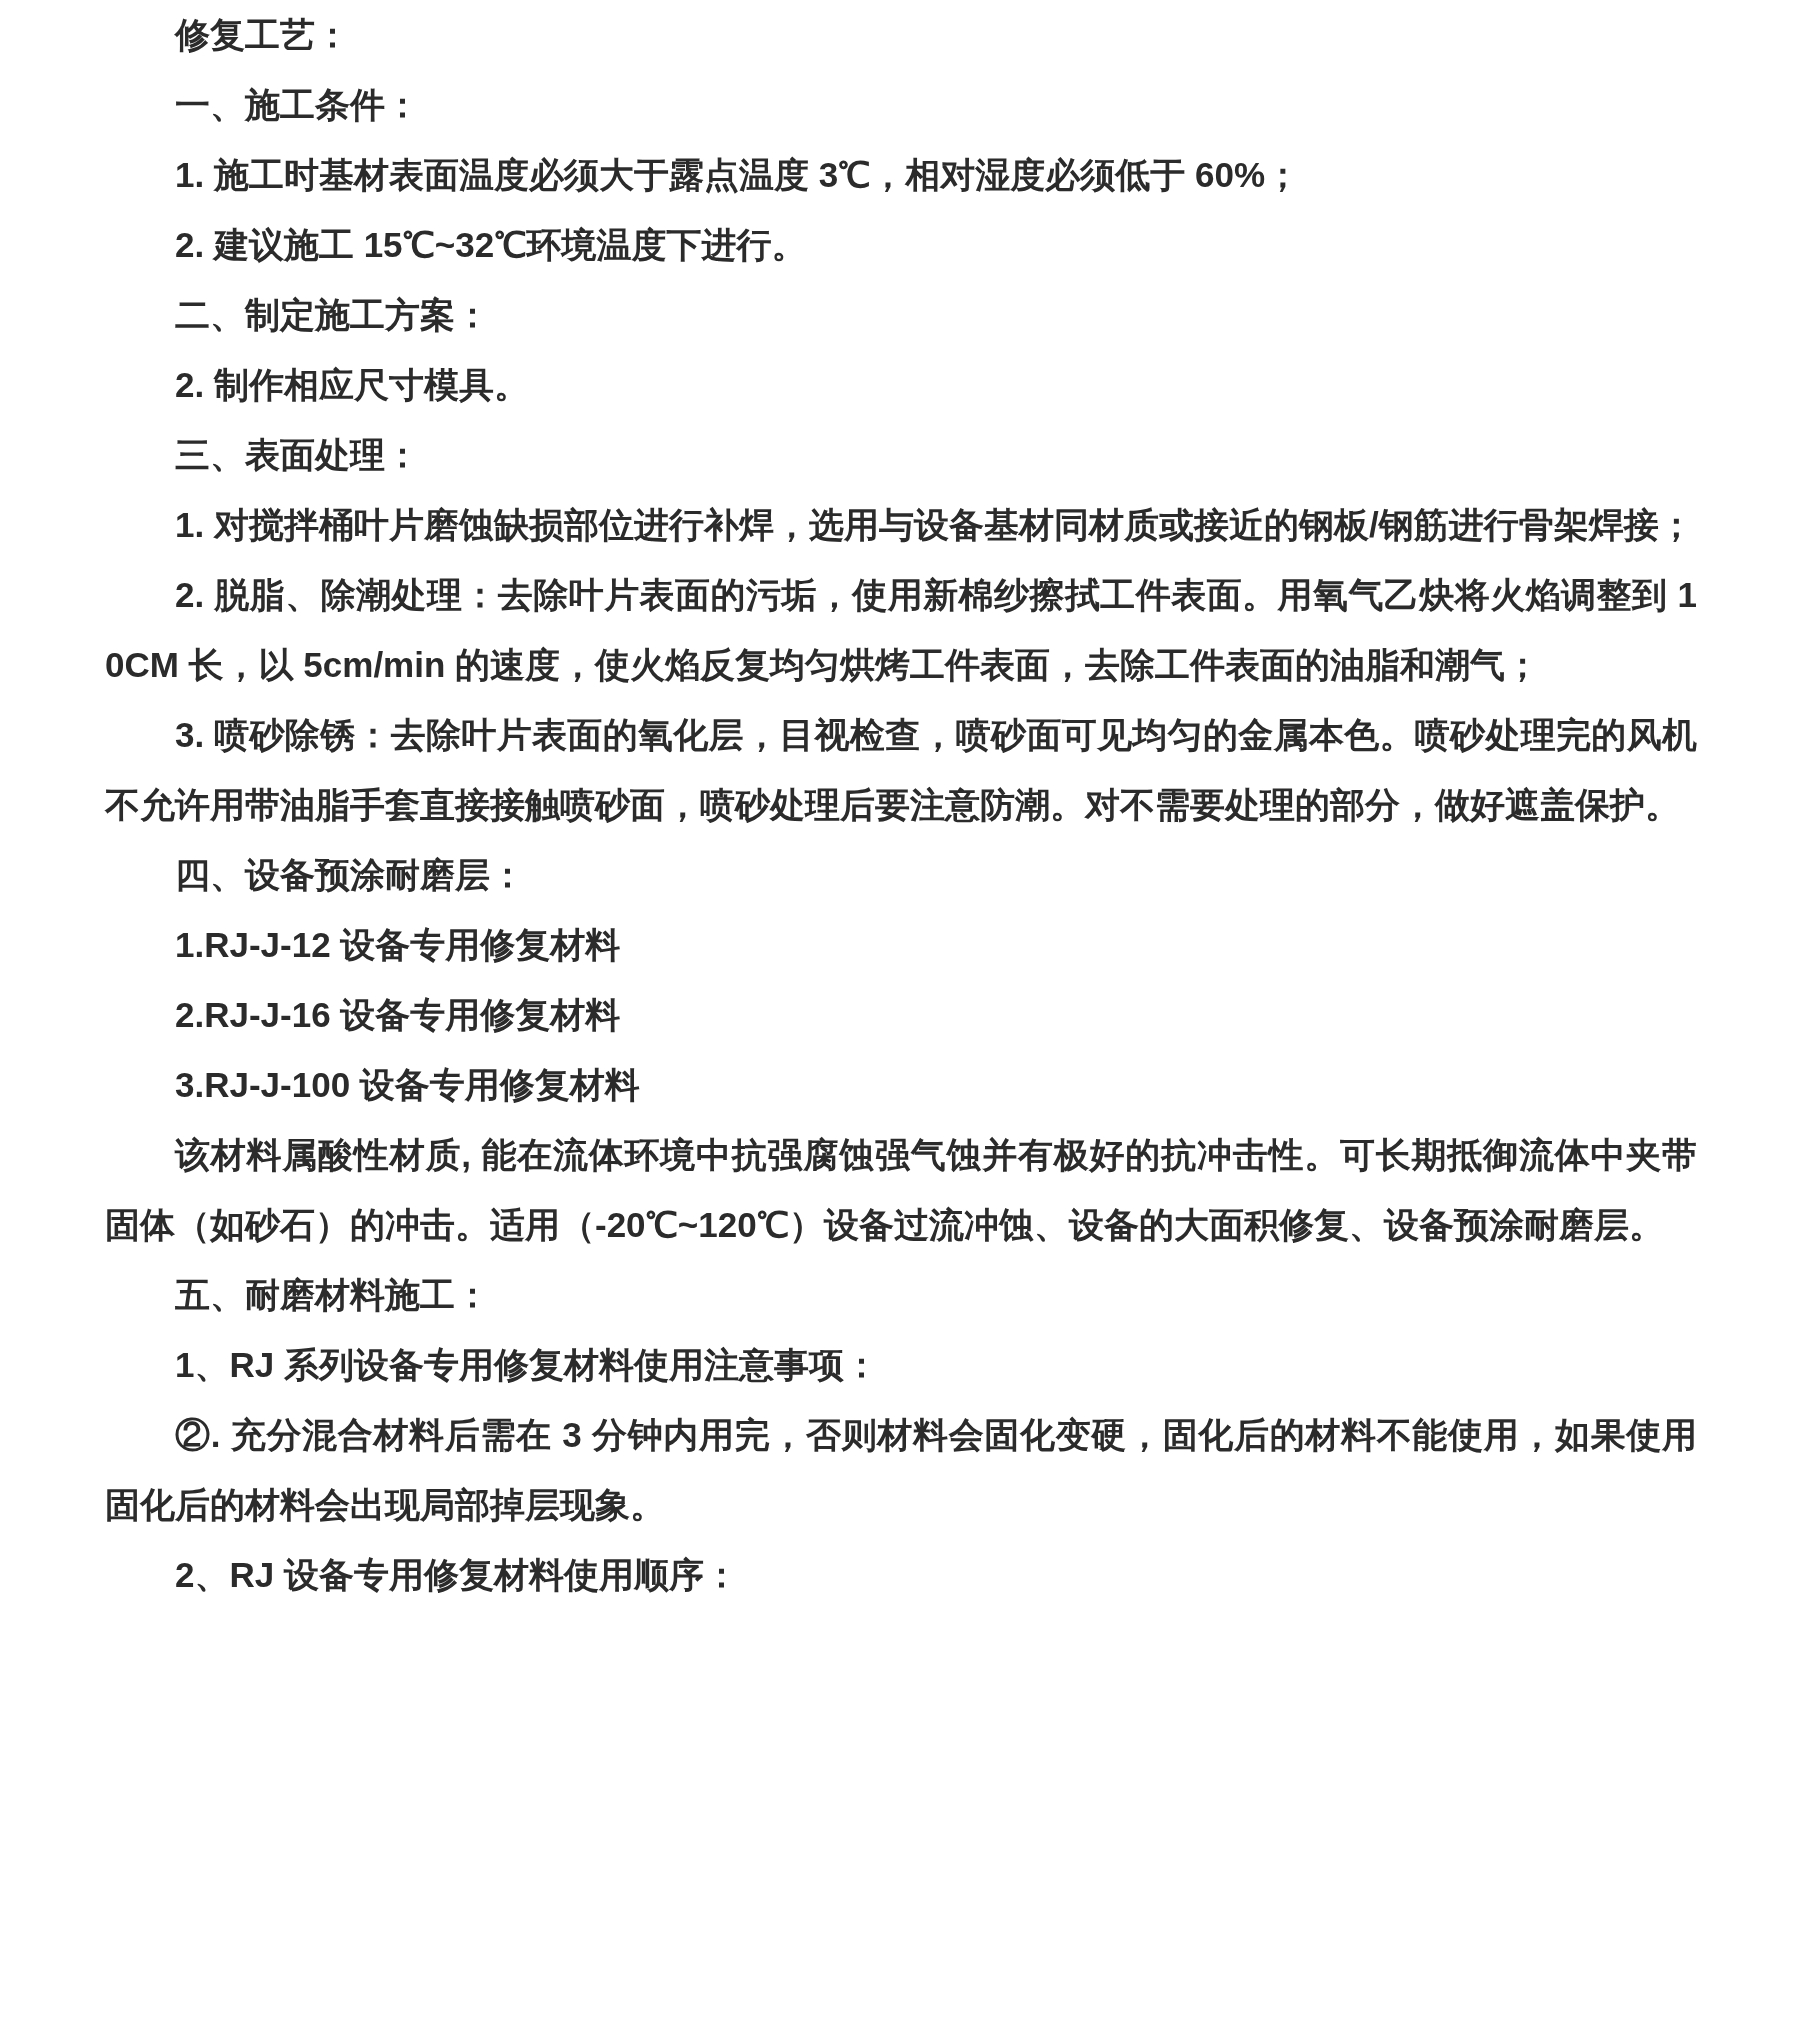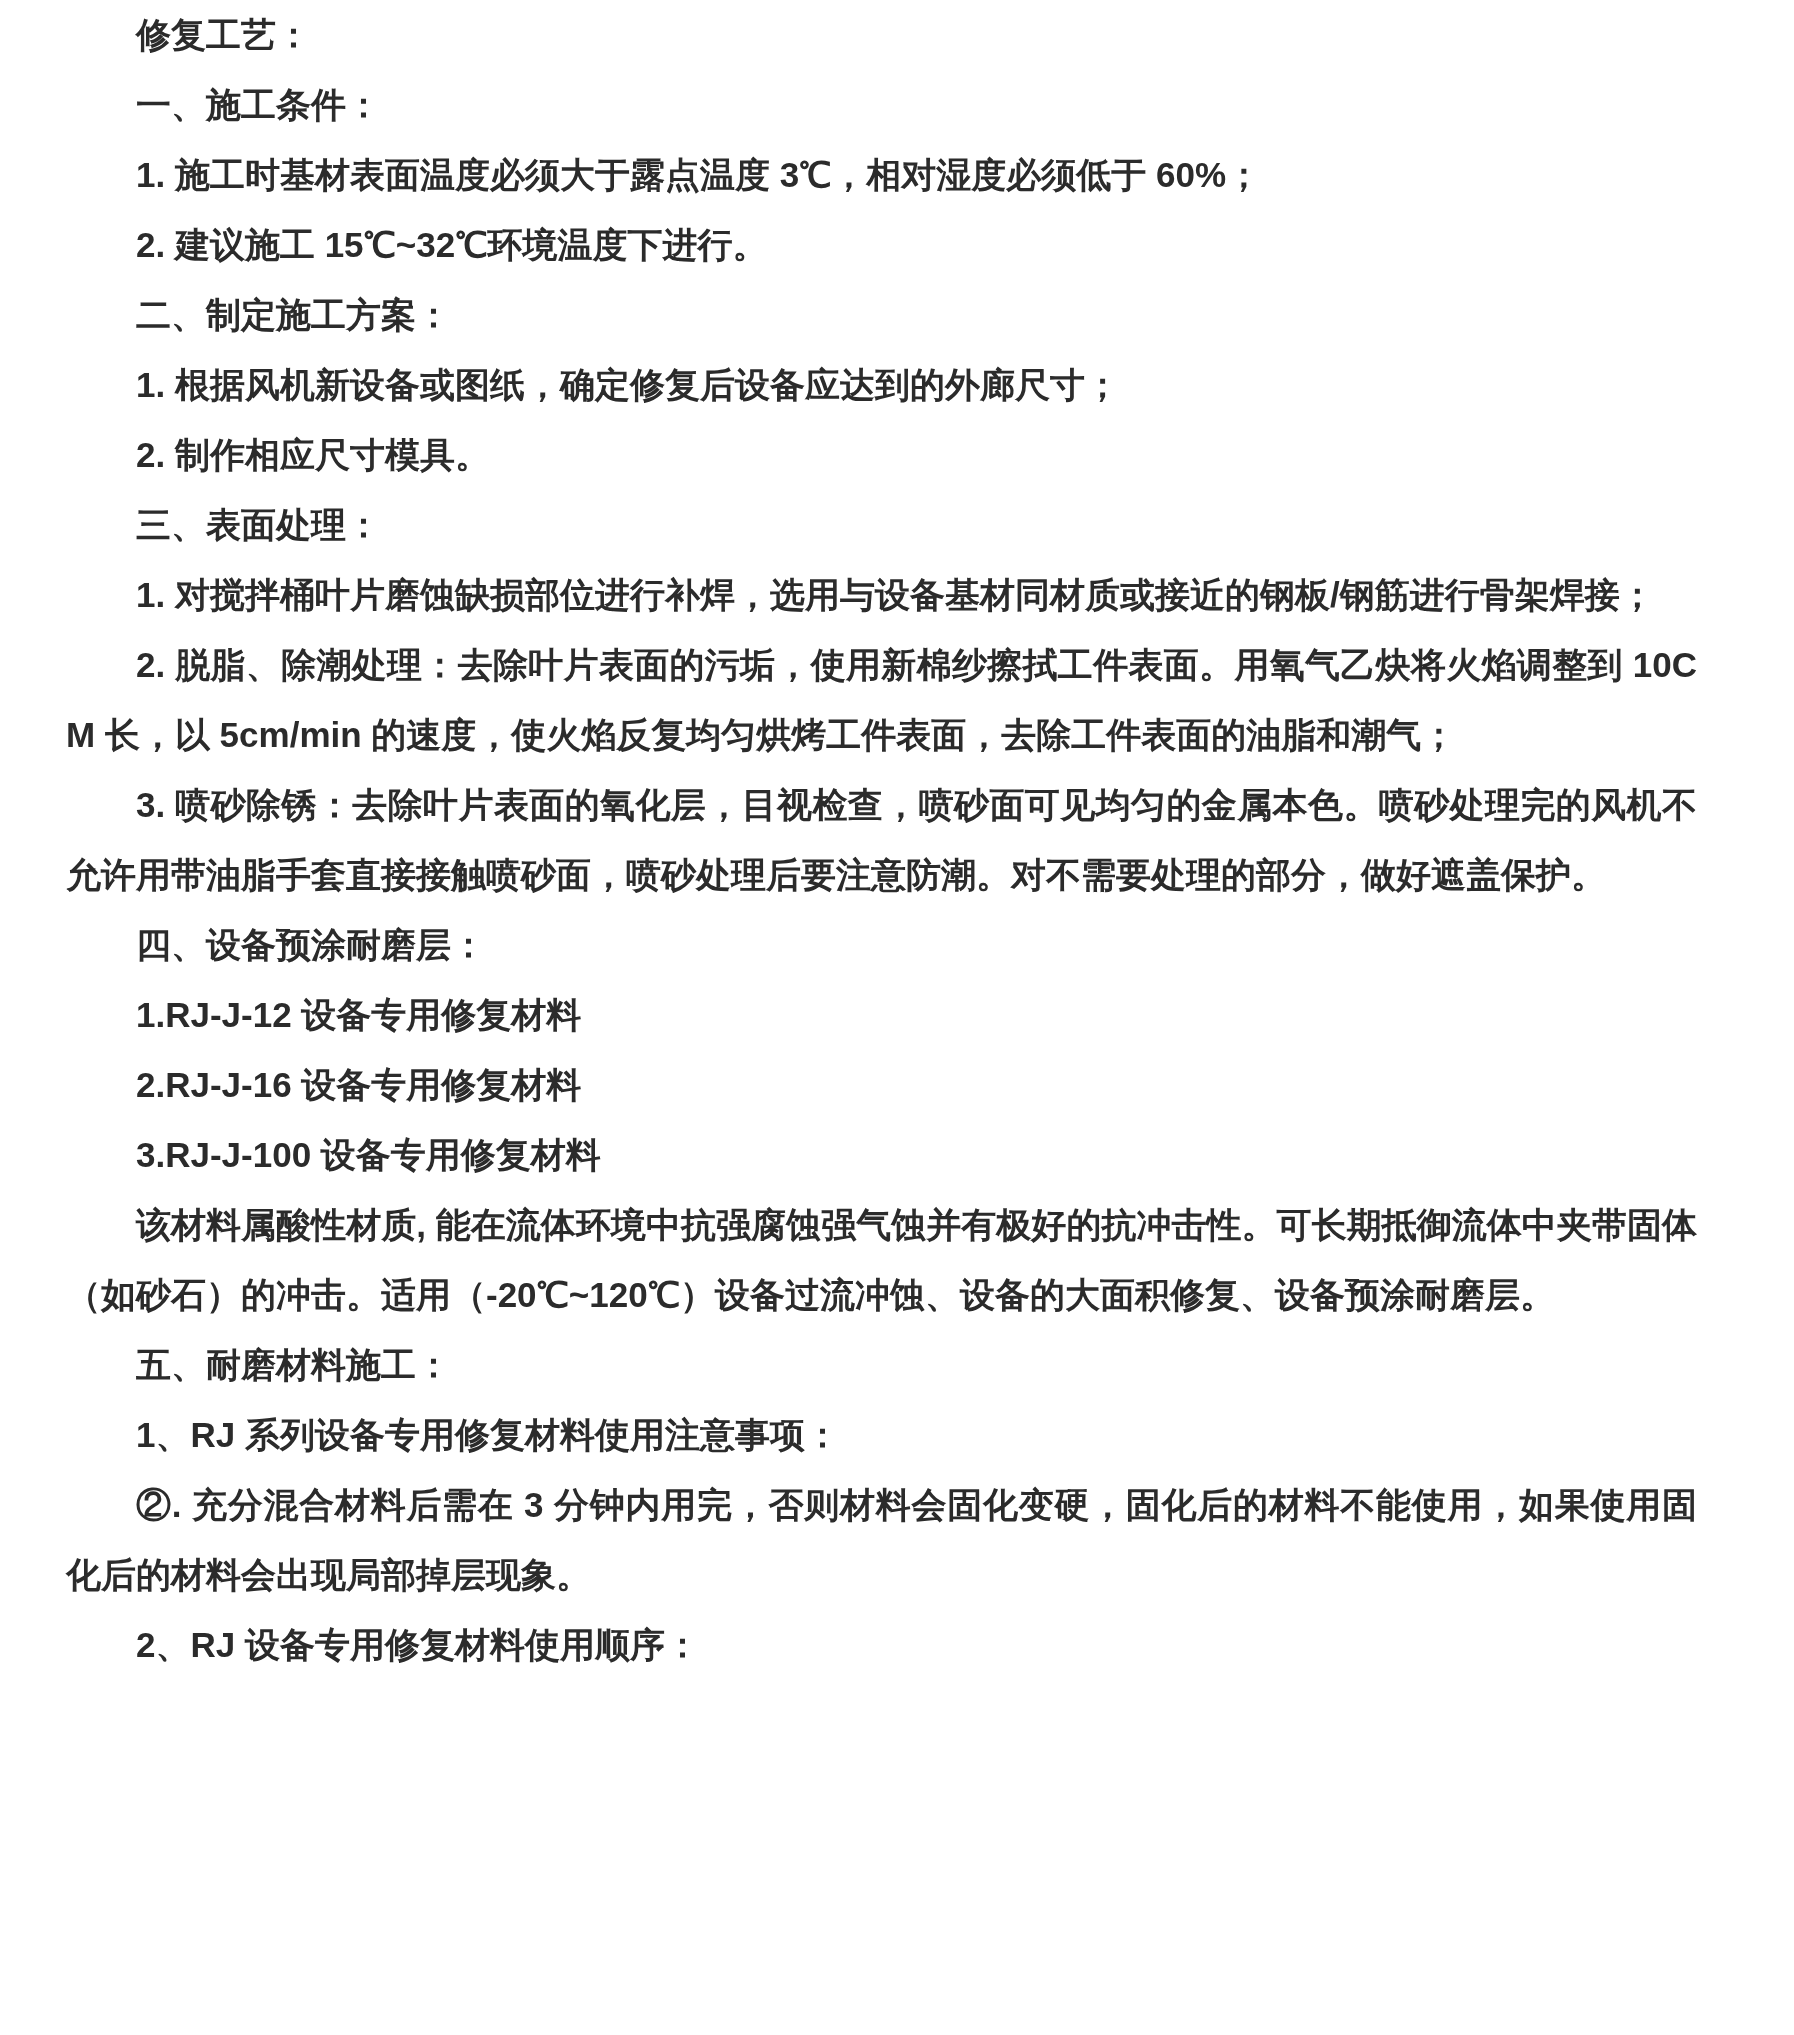--- a/index.html
+++ b/index.html
@@ -11,21 +11,21 @@
     position: relative;
     width: 1794px;
     height: 2035px;
     box-sizing: border-box;
     background: #ffffff;
     color: #2b2b2b;
     font-family: "Liberation Sans", sans-serif;
     font-weight: 700;
     font-size: 35px;
     line-height: 70px;
-    padding: 0 97px 0 66px;
+    padding: 0 97px 0 105px;
     overflow: hidden;
   }
   .para {
     margin: 0;
     padding: 0;
     text-indent: 2em;
     text-align: justify;
     text-justify: inter-character;
     word-break: break-all;
     overflow-wrap: break-word;
@@ -34,21 +34,20 @@
 </head>
 <body>
 
 <div class="page">
   <main>
       <p class="para role-title">修复工艺：</p>
       <p class="para role-heading">一、施工条件：</p>
       <p class="para role-list-item">1. 施工时基材表面温度必须大于露点温度 3℃，相对湿度必须低于 60%；</p>
       <p class="para role-list-item">2. 建议施工 15℃~32℃环境温度下进行。</p>
       <p class="para role-heading">二、制定施工方案：</p>
-      <p class="para role-list-item">1. 根据风机新设备或图纸，确定修复后设备应达到的外廊尺寸；</p>
       <p class="para role-list-item">2. 制作相应尺寸模具。</p>
       <p class="para role-heading">三、表面处理：</p>
       <p class="para role-list-item">1. 对搅拌桶叶片磨蚀缺损部位进行补焊，选用与设备基材同材质或接近的钢板/钢筋进行骨架焊接；</p>
       <p class="para role-list-item">2. 脱脂、除潮处理：去除叶片表面的污垢，使用新棉纱擦拭工件表面。用氧气乙炔将火焰调整到 10CM 长，以 5cm/min 的速度，使火焰反复均匀烘烤工件表面，去除工件表面的油脂和潮气；</p>
       <p class="para role-list-item">3. 喷砂除锈：去除叶片表面的氧化层，目视检查，喷砂面可见均匀的金属本色。喷砂处理完的风机不允许用带油脂手套直接接触喷砂面，喷砂处理后要注意防潮。对不需要处理的部分，做好遮盖保护。</p>
       <p class="para role-heading">四、设备预涂耐磨层：</p>
       <p class="para role-list-item">1.RJ-J-12 设备专用修复材料</p>
       <p class="para role-list-item">2.RJ-J-16 设备专用修复材料</p>
       <p class="para role-list-item">3.RJ-J-100 设备专用修复材料</p>
       <p class="para role-body">该材料属酸性材质, 能在流体环境中抗强腐蚀强气蚀并有极好的抗冲击性。可长期抵御流体中夹带固体（如砂石）的冲击。适用（-20℃~120℃）设备过流冲蚀、设备的大面积修复、设备预涂耐磨层。</p>

